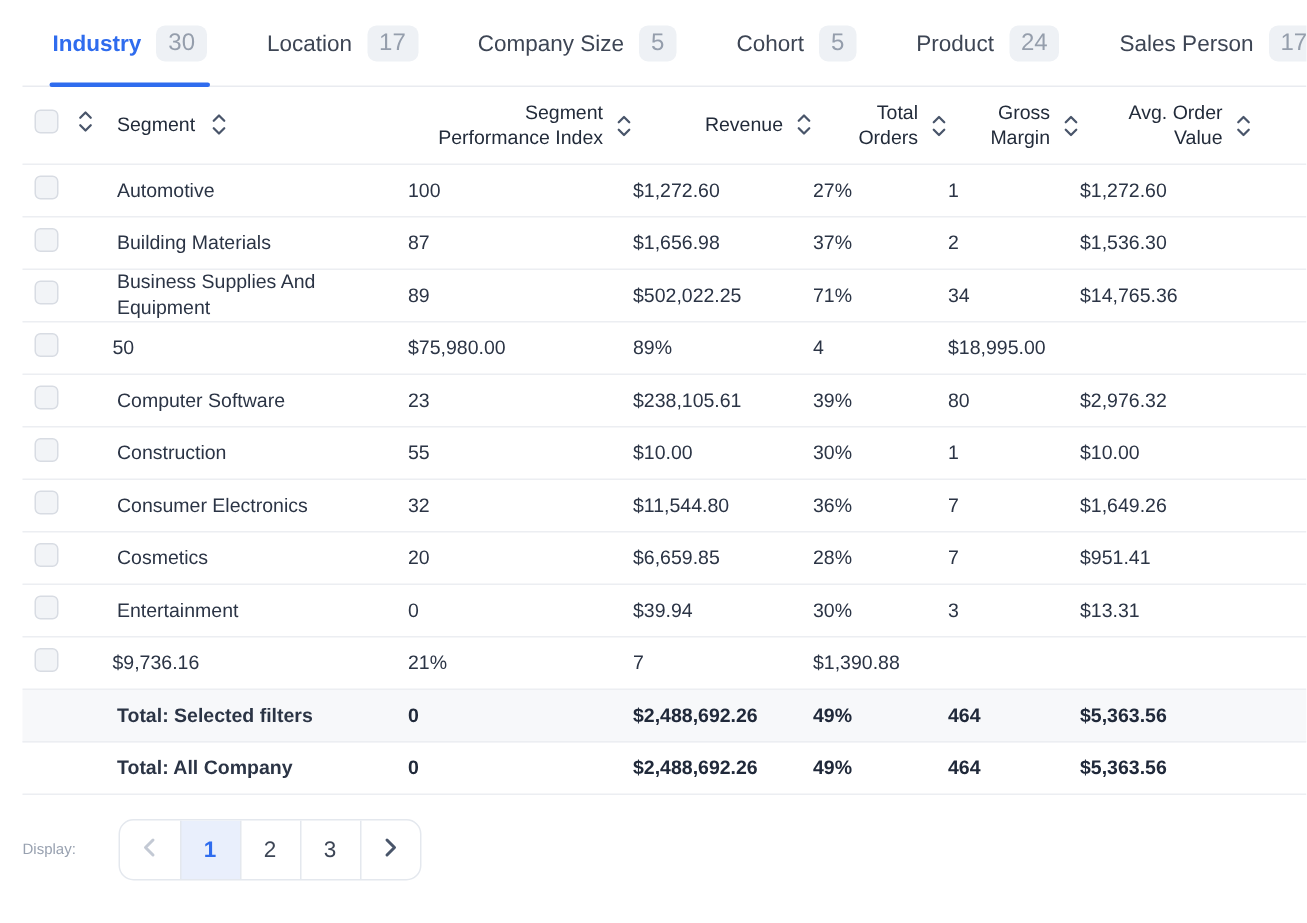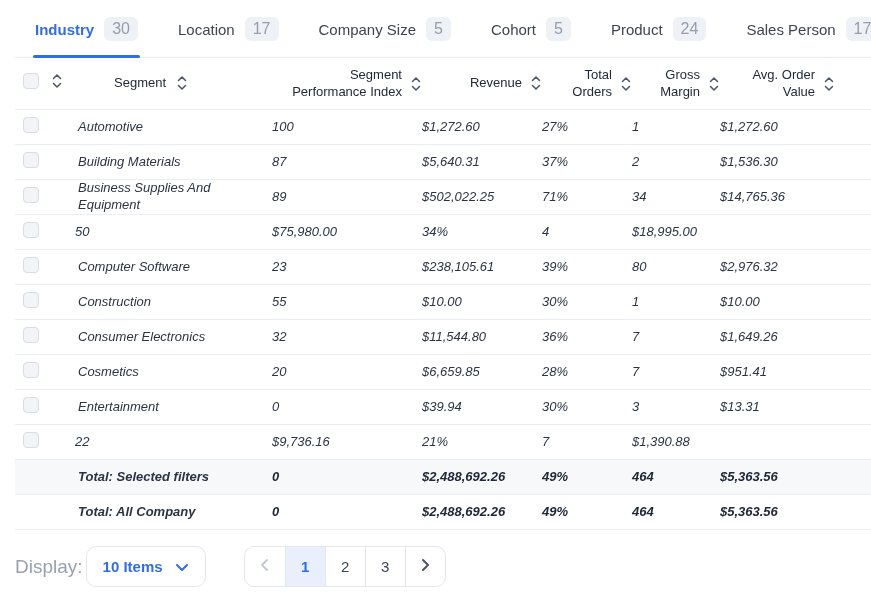--- a/index.html
+++ b/index.html
@@ -27,35 +27,35 @@
   .tab.active::after{content:"";position:absolute;left:-2px;right:-2px;bottom:-1px;
     height:3px;border-radius:3px;background:var(--accent);}
   .tab-badge{background:var(--badge-bg);color:var(--badge-text);font-size:16px;
     border-radius:6px;padding:3px 8px;min-width:14px;text-align:center;}
   
   .table{margin-left:15px;}
   .tr{display:grid;
     grid-template-columns:36px 24px minmax(0,1fr) 150px 120px 90px 88px 115px;
     padding-right:36px;align-items:center;border-bottom:1px solid #eceef2;}
   .thead{height:52px;font-size:13px;color:var(--text-dark);font-weight:500;}
-  .tbody .tr{height:35px;font-size:13px;font-style:italic;}
+  .tbody .tr{height:35px;font-size:13px;}
   .td{line-height:1.3;}
   .td.seg{padding-left:3px;color:var(--text-body);}
   .td.num{padding-right:22px;}
   .th-num{display:flex;justify-content:flex-end;align-items:center;gap:8px;text-align:right;}
-  .th-left{display:flex;align-items:center;gap:10px;padding-left:3px;margin-left:36px;}
+  .th-left{display:flex;align-items:center;gap:10px;padding-left:3px;}
   .w118{max-width:118px;display:inline-block;}
   .checkbox{display:inline-block;width:16px;height:16px;margin-left:8px;
     border:1.5px solid #d8dce3;border-radius:4px;background:#f2f4f7;cursor:pointer;}
   .sort{display:inline-flex;cursor:pointer;flex:none;}
   .tr.total{font-weight:700;color:#20293a;}
   .tr.shaded{background:var(--shade);}
   
   .footer{display:flex;align-items:center;margin:16px 0 0 15px;}
-  .display-label{color:var(--muted);font-size:19px;margin-right:3px;}
+  .display-label{color:var(--muted);font-size:10px;margin-right:28px;}
   .dropdown{display:inline-flex;align-items:center;gap:12px;height:41px;
     padding:0 16px;border:1px solid #e4e8ee;border-radius:10px;background:#fff;
     color:var(--accent);font-weight:600;font-size:15px;cursor:pointer;margin-right:38px;}
   .pager{display:flex;height:41px;border:1px solid #e4e8ee;border-radius:10px;
     overflow:hidden;background:#fff;}
   .page{width:40px;display:flex;align-items:center;justify-content:center;
     font-size:15px;color:#3d4656;border-left:1px solid #e4e8ee;cursor:pointer;}
   .pager > :first-child{border-left:none;}
   .page.active{background:var(--page-active-bg);color:var(--accent);font-weight:600;}
 </style>
@@ -171,21 +171,21 @@
     <div class="td num">27%</div>
     <div class="td num">1</div>
     <div class="td num">$1,272.60</div>
   </div>
 
   <div class="tr">
     <div class="td"><span class="checkbox"></span></div>
     <div class="td"></div>
     <div class="td seg">Building Materials</div>
     <div class="td num">87</div>
-    <div class="td num">$5,640.31</div>
+    <div class="td num">$1,656.98</div>
     <div class="td num">37%</div>
     <div class="td num">2</div>
     <div class="td num">$1,536.30</div>
   </div>
 
   <div class="tr">
     <div class="td"><span class="checkbox"></span></div>
     <div class="td"></div>
     <div class="td seg">Business Supplies And Equipment</div>
     <div class="td num">89</div>
@@ -193,21 +193,21 @@
     <div class="td num">71%</div>
     <div class="td num">34</div>
     <div class="td num">$14,765.36</div>
   </div>
 
   <div class="tr">
     <div class="td"><span class="checkbox"></span></div>
     <div class="td"></div>
     <div class="td num">50</div>
     <div class="td num">$75,980.00</div>
-    <div class="td num">34%</div>
+    <div class="td num">89%</div>
     <div class="td num">4</div>
     <div class="td num">$18,995.00</div>
   </div>
 
   <div class="tr">
     <div class="td"><span class="checkbox"></span></div>
     <div class="td"></div>
     <div class="td seg">Computer Software</div>
     <div class="td num">23</div>
     <div class="td num">$238,105.61</div>
@@ -256,21 +256,20 @@
     <div class="td num">0</div>
     <div class="td num">$39.94</div>
     <div class="td num">30%</div>
     <div class="td num">3</div>
     <div class="td num">$13.31</div>
   </div>
 
   <div class="tr">
     <div class="td"><span class="checkbox"></span></div>
     <div class="td"></div>
-    <div class="td num">22</div>
     <div class="td num">$9,736.16</div>
     <div class="td num">21%</div>
     <div class="td num">7</div>
     <div class="td num">$1,390.88</div>
   </div>
 
   <div class="tr total shaded">
     <div class="td"></div>
     <div class="td"></div>
     <div class="td seg">Total: Selected filters</div>
@@ -289,26 +288,20 @@
     <div class="td num">$2,488,692.26</div>
     <div class="td num">49%</div>
     <div class="td num">464</div>
     <div class="td num">$5,363.56</div>
   </div>
 </div>
 </div>
 
 <div class="footer">
   <span class="display-label">Display:</span>
-  <button class="dropdown">
-    <span>10 Items</span>
-    <span><svg width="14" height="9" viewBox="0 0 14 9" fill="none" stroke="#2f6cee" stroke-width="2" stroke-linecap="round" stroke-linejoin="round">
-          <polyline points="2,2 7,7 12,2"></polyline>
-        </svg></span>
-  </button>
   <div class="pager">
     <div class="page">
         <span><svg width="9" height="14" viewBox="0 0 9 14" fill="none" stroke="#c3c9d4" stroke-width="2" stroke-linecap="round" stroke-linejoin="round">
             <polyline points="7,2 2,7 7,12"></polyline>
           </svg></span>
       </div>
 
   <div class="page active">1</div>
 
   <div class="page">2</div>

